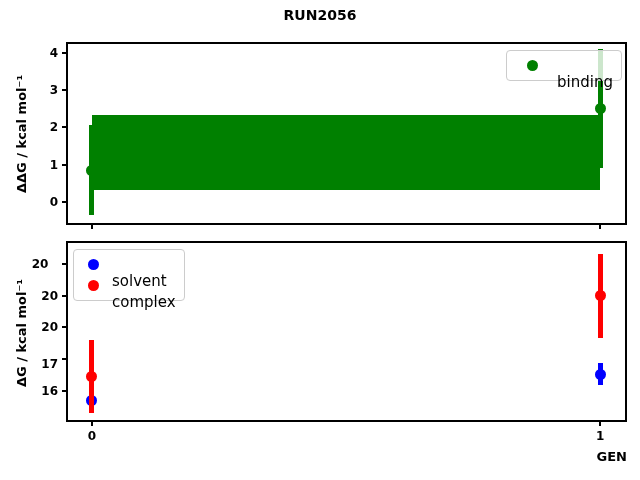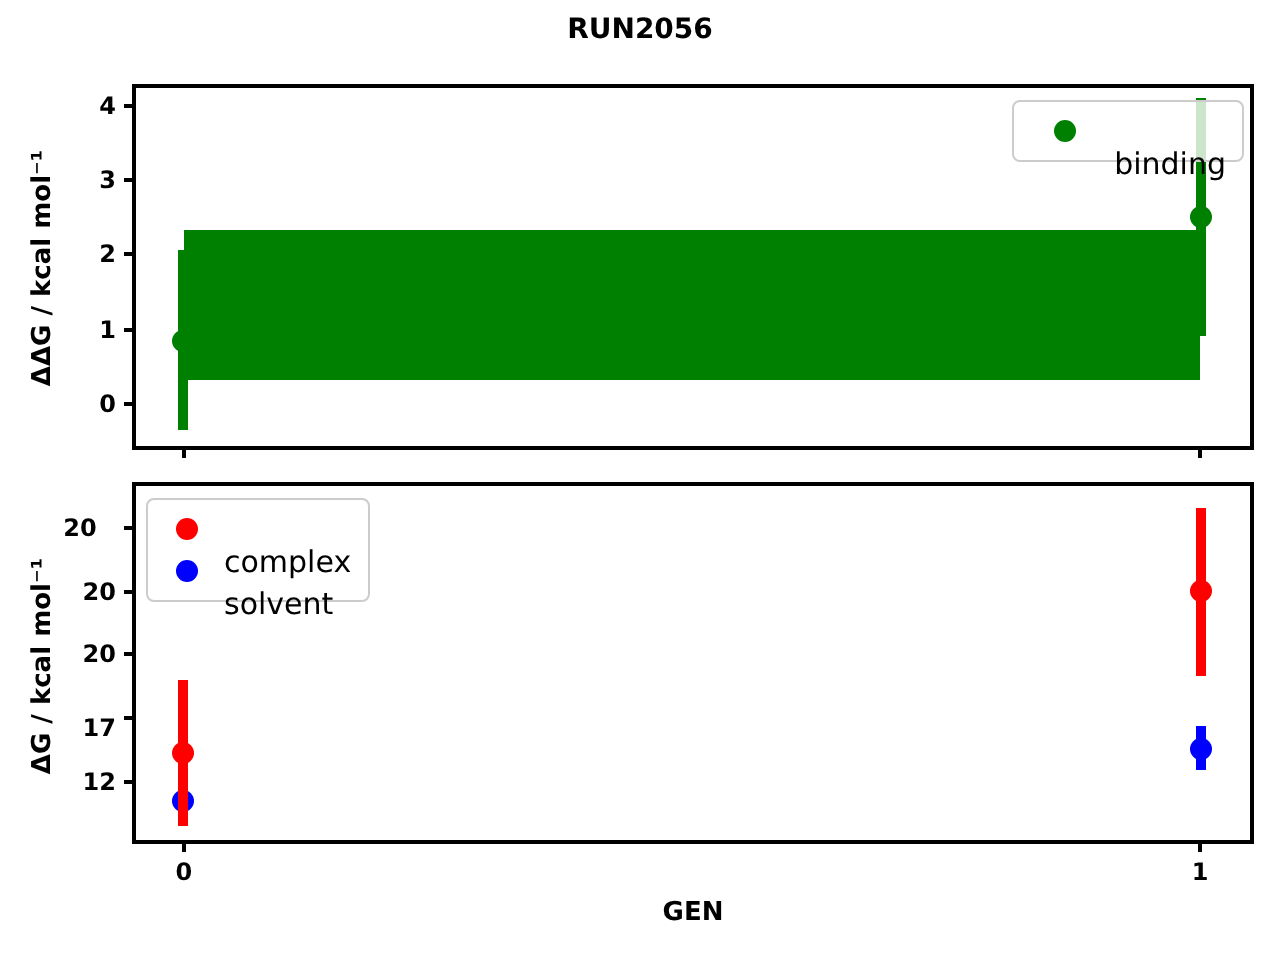--- a/index.html
+++ b/index.html
@@ -25,21 +25,21 @@
     text-align: center; font-size: 14px; font-weight: bold;
   }
   .axis-label { position: absolute; font-size: 13px; font-weight: bold; }
   .ylab {
     white-space: nowrap;
     transform-origin: 0 0;
     transform: rotate(-90deg) translateX(-50%);
   }
   #ylabel0 { left: 14px; top: 134px; }
   #ylabel1 { left: 14px; top: 333px; }
-  #xlabel  { left: 66px; top: 449px; width: 561px; text-align: center; }
+  #xlabel  { left: 66px; top: 449px; width: 561px; text-align: right; }
   .ticklabel {
     position: absolute; font-size: 12px; font-weight: bold; line-height: 16px;
   }
   .legend {
     position: absolute;
     background: rgba(255,255,255,0.8);
     border: 1px solid #cccccc;
     border-radius: 4px;
     padding: 4px 8px;
     z-index: 10;
@@ -69,29 +69,29 @@
           </span>
         <span class="llabel">binding</span>
       </div>
     </div>
   </div>
 
   <div class="axes" id="ax1">
     <div class="legend legend-tl">
       <div class="legend-row">
         <span class="lmarker">
+            <span class="ldot" style="background: rgb(0, 0, 255);"></span>
+          </span>
+        <span class="llabel">solvent</span>
+      </div>
+      <div class="legend-row">
+        <span class="lmarker">
             <span class="ldot" style="background: rgb(255, 0, 0);"></span>
           </span>
         <span class="llabel">complex</span>
-      </div>
-      <div class="legend-row">
-        <span class="lmarker">
-            <span class="ldot" style="background: rgb(0, 0, 255);"></span>
-          </span>
-        <span class="llabel">solvent</span>
       </div>
     </div>
   </div>
 
   <div class="axis-label ylab" id="ylabel0">ΔΔG / kcal mol⁻¹</div>
   <div class="axis-label ylab" id="ylabel1">ΔG / kcal mol⁻¹</div>
   <div class="axis-label" id="xlabel">GEN</div>
 
 <div style="position: absolute; left: 91.8859px; top: 115.376px; width: 508.212px; height: 74.3653px; background: rgb(0, 128, 0);"></div>
     <div style="position: absolute; left: 89.3859px; top: 125.466px; width: 5px; height: 89.6868px; background: rgb(0, 128, 0);"></div>
@@ -112,21 +112,21 @@
     <div style="position: absolute; left: 599.098px; top: 225px; width: 2px; height: 4px; background: rgb(0, 0, 0);"></div>
     <div style="position: absolute; left: 89.3859px; top: 391.554px; width: 5px; height: 17.0679px; background: rgb(0, 0, 255);"></div>
     <div style="position: absolute; left: 86.3859px; top: 394.587px; width: 11px; height: 11px; border-radius: 50%; background: rgb(0, 0, 255);"></div>
     <div style="position: absolute; left: 597.598px; top: 363.107px; width: 5px; height: 22.125px; background: rgb(0, 0, 255);"></div>
     <div style="position: absolute; left: 594.598px; top: 368.67px; width: 11px; height: 11px; border-radius: 50%; background: rgb(0, 0, 255);"></div>
     <div style="position: absolute; left: 89.3859px; top: 340.034px; width: 5px; height: 73.3286px; background: rgb(255, 0, 0);"></div>
     <div style="position: absolute; left: 86.3859px; top: 371.198px; width: 11px; height: 11px; border-radius: 50%; background: rgb(255, 0, 0);"></div>
     <div style="position: absolute; left: 597.598px; top: 253.746px; width: 5px; height: 84.075px; background: rgb(255, 0, 0);"></div>
     <div style="position: absolute; left: 594.598px; top: 290.284px; width: 11px; height: 11px; border-radius: 50%; background: rgb(255, 0, 0);"></div>
     <div style="position: absolute; left: 62px; top: 389.605px; width: 4px; height: 2px; background: rgb(0, 0, 0);"></div>
-    <div class="ticklabel" style="position: absolute; left: 22px; top: 382.605px; width: 36px; text-align: right;">12</div>
+    <div class="ticklabel" style="position: absolute; left: 22px; top: 382.605px; width: 36px; text-align: right;">16</div>
     <div style="position: absolute; left: 62px; top: 357.998px; width: 4px; height: 2px; background: rgb(0, 0, 0);"></div>
     <div class="ticklabel" style="position: absolute; left: 22px; top: 356px; width: 36px; text-align: right;">17</div>
     <div style="position: absolute; left: 62px; top: 326.391px; width: 4px; height: 2px; background: rgb(0, 0, 0);"></div>
     <div class="ticklabel" style="position: absolute; left: 22px; top: 319.391px; width: 36px; text-align: right;">20</div>
     <div style="position: absolute; left: 62px; top: 294.784px; width: 4px; height: 2px; background: rgb(0, 0, 0);"></div>
     <div class="ticklabel" style="position: absolute; left: 22px; top: 287.784px; width: 36px; text-align: right;">20</div>
     <div style="position: absolute; left: 62px; top: 263.177px; width: 4px; height: 2px; background: rgb(0, 0, 0);"></div>
     <div class="ticklabel" style="position: absolute; left: 22px; top: 256.177px; width: 36px; text-align: center;">20</div>
     <div style="position: absolute; left: 90.8859px; top: 422px; width: 2px; height: 4px; background: rgb(0, 0, 0);"></div>
     <div class="ticklabel" style="position: absolute; left: 76.8859px; top: 428px; width: 30px; text-align: center;">0</div>

